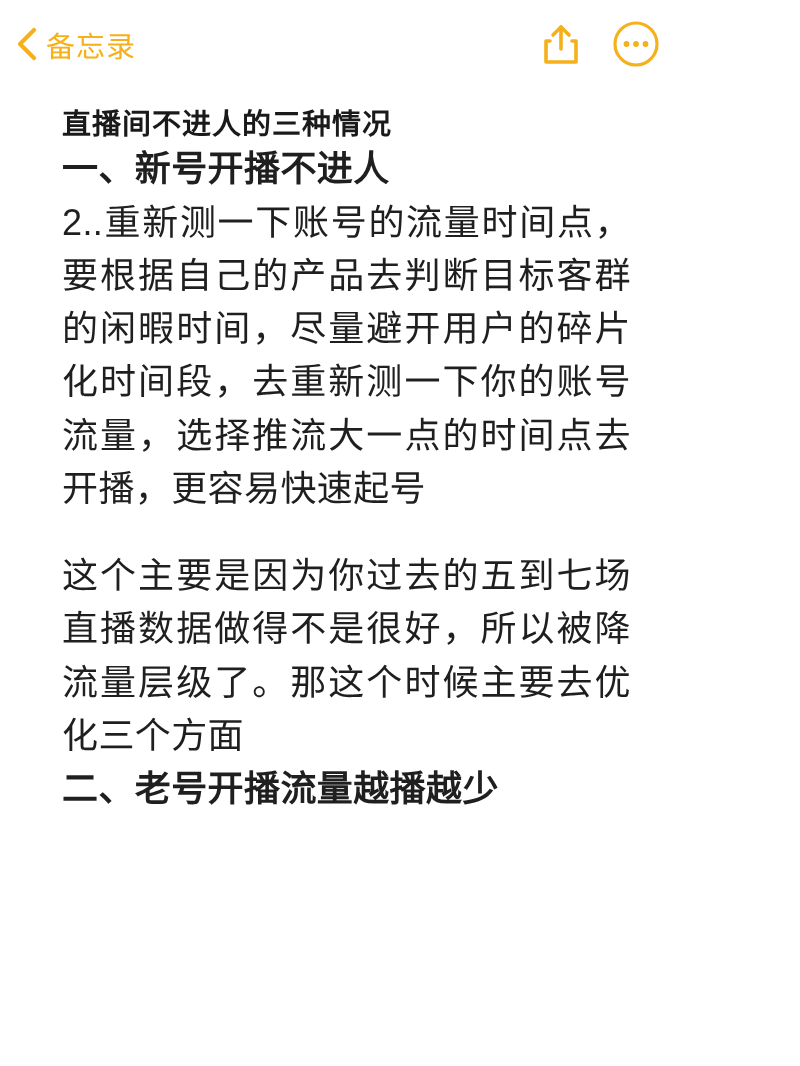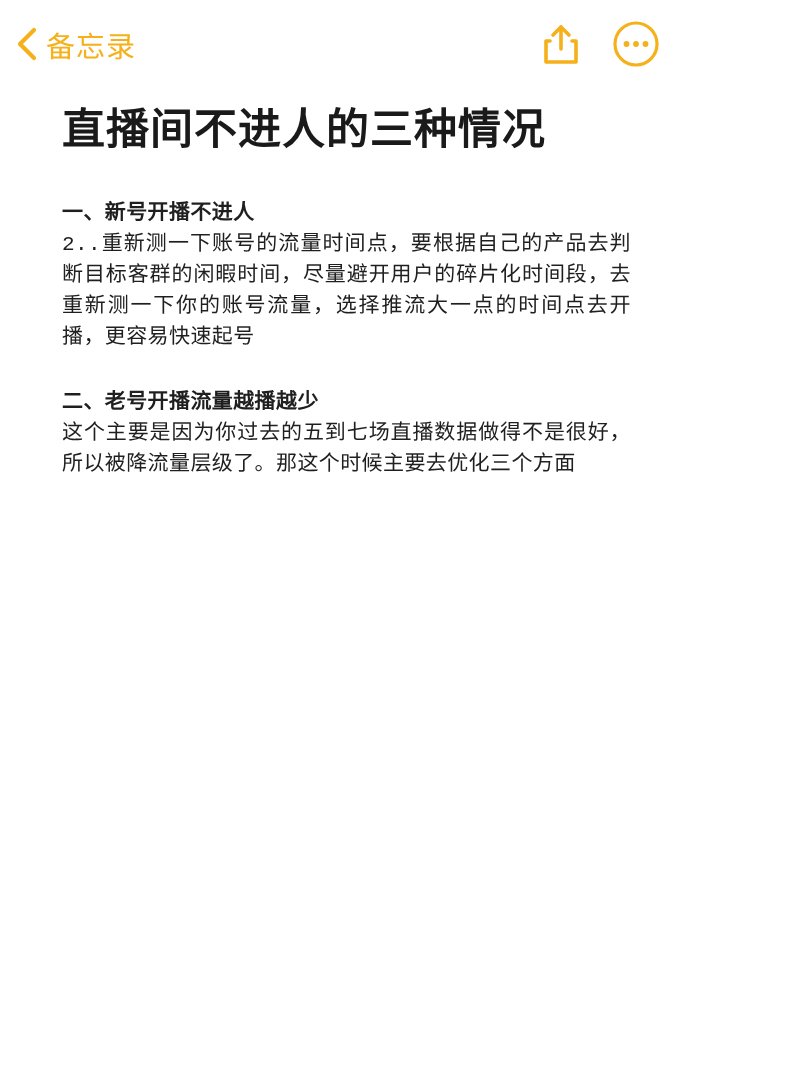--- a/index.html
+++ b/index.html
@@ -8,21 +8,20 @@
     height: 1066px;
     background: #ffffff;
     font-family: "Liberation Sans", "DejaVu Sans", sans-serif;
   }
   .screen {
     width: 689px;
     height: 1066px;
     background: #ffffff;
     position: relative;
     overflow: hidden;
-    font-family: Liberation Mono, monospace;
   }
 
   
   .topbar {
     height: 88px;
     display: flex;
     align-items: center;
     padding: 0 30px 0 14px;
     position: relative;
   }
@@ -50,29 +49,28 @@
     gap: 34px;
   }
   .share-icon { width: 36px; height: 42px; display: block; cursor: pointer; }
   .more-icon  { width: 46px; height: 46px; display: block; cursor: pointer; }
 
   
   .note {
     padding: 18px 58px 0 62px;
   }
   .note-title {
-    font-size: 43px;
+    font-size: 29px;
     font-weight: 700;
     color: #1a1a1a;
     letter-spacing: 1px;
     line-height: 1.25;
-    margin-bottom: 38px;
   }
   .para {
-    font-size: 21px;
+    font-size: 36px;
     line-height: 1.48;
     color: #1f1f1f;
     letter-spacing: 0.4px;
     text-align: justify;
     text-justify: inter-ideograph;
   }
   .para.bold {
     font-weight: 700;
   }
   .spacer {
@@ -116,17 +114,17 @@
   </div>
 
   <div class="note">
     <h1 class="note-title">直播间不进人的三种情况</h1>
 
     <p class="para bold">一、新号开播不进人</p>
     <p class="para">2..重新测一下账号的流量时间点，要根据自己的产品去判断目标客群的闲暇时间，尽量避开用户的碎片化时间段，去重新测一下你的账号流量，选择推流大一点的时间点去开播，更容易快速起号</p>
 
     <div class="spacer"></div>
 
+    <p class="para">这个主要是因为你过去的五到七场直播数据做得不是很好，所以被降流量层级了。那这个时候主要去优化三个方面</p>
     <p class="para bold">二、老号开播流量越播越少</p>
-    <p class="para">这个主要是因为你过去的五到七场直播数据做得不是很好，所以被降流量层级了。那这个时候主要去优化三个方面</p>
   </div>
 
 </div>
 
 </body></html>

